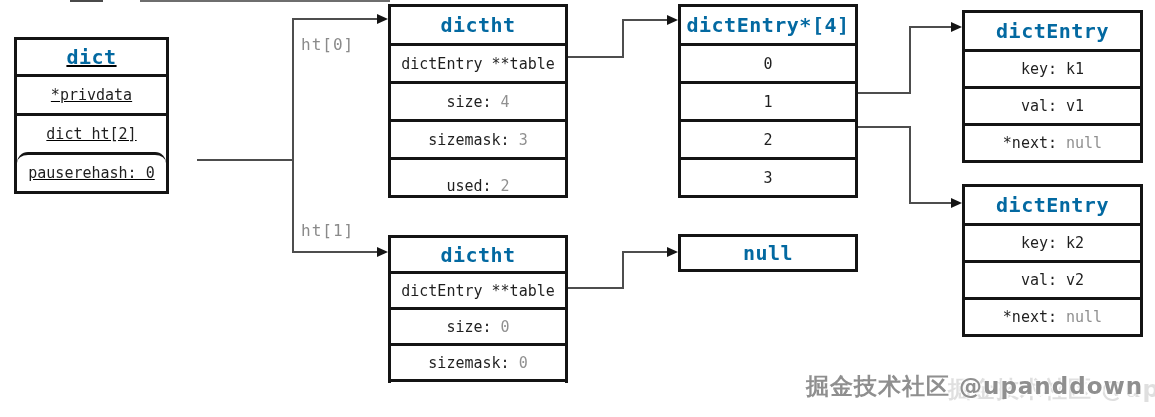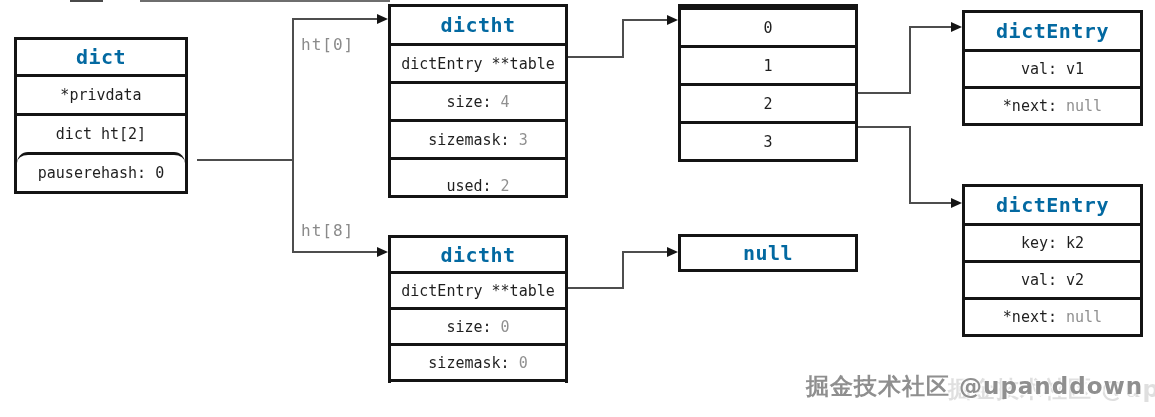--- a/index.html
+++ b/index.html
@@ -46,21 +46,21 @@
   }
 </style>
 </head>
 <body>
 
 <div id="canvas">
 
   <div class="crop-artifact" style="left:70px;top:0;width:33px;height:2px;background:#4a4a4a;"></div>
   <div class="crop-artifact" style="left:140px;top:0;width:250px;height:2px;background:#6e6e6e;"></div>
 
-  <div class="node" style="left:14px;top:37px;width:174px;">
+  <div class="node" style="left:14px;top:37px;width:155px;text-decoration:underline;">
     <div class="title" style="height:34px;">dict</div>
     <div class="row" style="height:36px;">
       <span>*privdata</span>
     </div>
     <div class="row" style="height:36px;">
       <span>dict ht[2]</span>
     </div>
     <div class="row" style="height:36px;border-radius:11px;">
       <span>pauserehash: 0</span>
     </div>
@@ -79,36 +79,40 @@
       <span>sizemask:</span>
       <span class="muted">3</span>
     </div>
     <div class="row" style="height:35px;align-items:flex-end;">
       <span>used:</span>
       <span class="muted">2</span>
     </div>
   </div>
 
   <div class="node" style="left:678px;top:4px;width:180px;">
+    <div class="title" style="height:36px;">dictEntry*[4]</div>
     <div class="row" style="height:35px;">
       <span>0</span>
     </div>
     <div class="row" style="height:35px;">
       <span>1</span>
     </div>
     <div class="row" style="height:35px;">
       <span>2</span>
     </div>
     <div class="row" style="height:35px;">
       <span>3</span>
     </div>
   </div>
 
   <div class="node" style="left:962px;top:10px;width:181px;">
     <div class="title" style="height:36px;">dictEntry</div>
+    <div class="row" style="height:34px;">
+      <span>key: k1</span>
+    </div>
     <div class="row" style="height:34px;">
       <span>val: v1</span>
     </div>
     <div class="row" style="height:34px;">
       <span>*next:</span>
       <span class="muted">null</span>
     </div>
   </div>
 
   <div class="node" style="left:962px;top:184px;width:181px;">
@@ -148,21 +152,21 @@
   </div>
 
   <div class="h-line" style="left:197px;top:159px;width:96px;"></div>
   <div class="v-line" style="left:292px;top:18px;height:234px;"></div>
   <div class="h-line" style="left:292px;top:18px;width:86px;"></div>
   <div class="arrow-head" style="left:377px;top:14px;"></div>
   <div class="h-line" style="left:292px;top:251px;width:86px;"></div>
   <div class="arrow-head" style="left:377px;top:247px;"></div>
 
   <div class="edge-label" style="left:301px;top:35px;">ht[0]</div>
-  <div class="edge-label" style="left:301px;top:221px;">ht[8]</div>
+  <div class="edge-label" style="left:301px;top:221px;">ht[1]</div>
 
   <div class="h-line" style="left:568px;top:56px;width:56px;"></div>
   <div class="v-line" style="left:622px;top:19px;height:39px;"></div>
   <div class="h-line" style="left:622px;top:19px;width:46px;"></div>
   <div class="arrow-head" style="left:667px;top:15px;"></div>
 
   <div class="h-line" style="left:858px;top:92px;width:53px;"></div>
   <div class="v-line" style="left:909px;top:26px;height:68px;"></div>
   <div class="h-line" style="left:909px;top:26px;width:43px;"></div>
   <div class="arrow-head" style="left:951px;top:22px;"></div>

